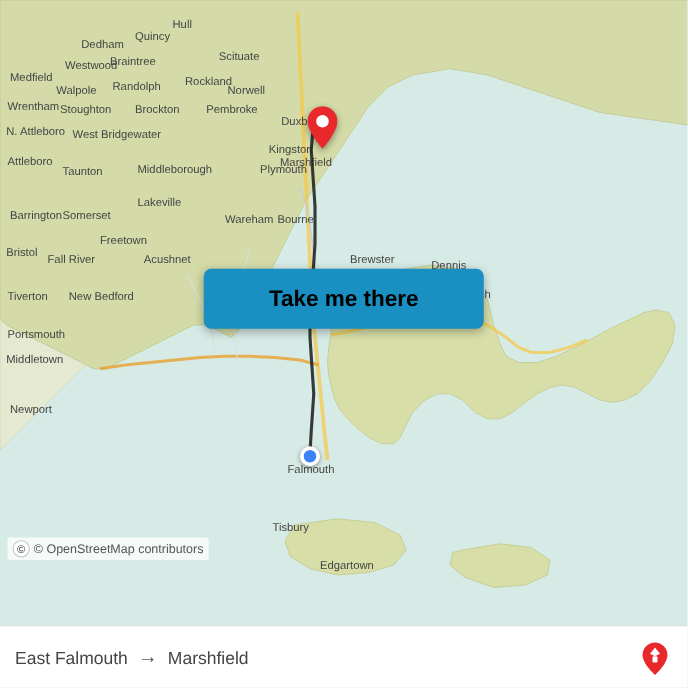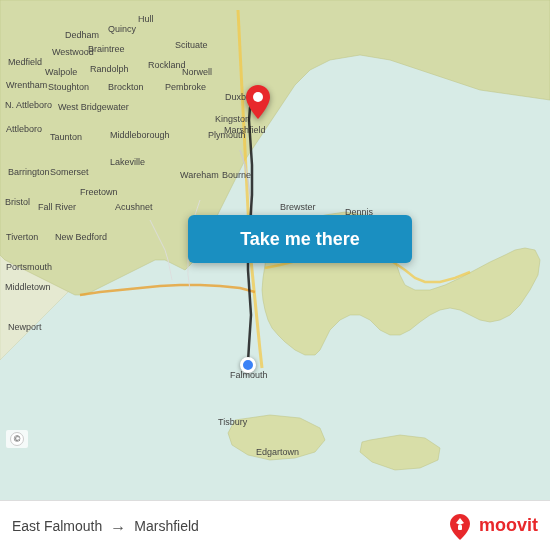--- a/index.html
+++ b/index.html
@@ -35,31 +35,30 @@
       left: 163px;
       width: 224px;
       height: 48px;
       z-index: 10;
     }
 
     #take-me-there-btn {
       width: 100%;
       height: 100%;
       background-color: #1a8fc1;
-      color: #ffffff;
+      color: #000000;
       border: none;
       border-radius: 6px;
       font-size: 18px;
       font-weight: bold;
       cursor: pointer;
       display: flex;
       align-items: center;
       justify-content: center;
       box-shadow: 0 2px 8px rgba(0,0,0,0.3);
-      margin-left: 25px;
     }
 
     
     .marker-blue {
       position: absolute;
       width: 16px;
       height: 16px;
       background: #3b82f6;
       border: 3px solid white;
       border-radius: 50%;
@@ -269,32 +268,32 @@
       <circle cx="12" cy="12" r="5" fill="white"></circle>
     </svg>
   </div>
 
   <div id="button-overlay">
     <button id="take-me-there-btn">Take me there</button>
   </div>
 
   <div id="attribution">
     <div id="osm-circle">©</div>
+    <span>© OpenStreetMap contributors</span>
   </div>
 </div>
 
 <div id="footer-bar">
   <div id="footer-left">
     <span id="origin-label">East Falmouth</span>
     <span id="arrow-icon">→</span>
     <span id="destination-label">Marshfield</span>
   </div>
 
   <div id="moovit-logo">
     <svg id="moovit-icon" viewBox="0 0 28 28" xmlns="http://www.w3.org/2000/svg">
 
       <path d="M14 2C8.5 2 4 6.5 4 12c0 7 10 16 10 16S24 19 24 12C24 6.5 19.5 2 14 2z" fill="#e8282b"></path>
       <path d="M10 11l4-5 4 5-4 2z" fill="white"></path>
       <rect x="12" y="13" width="4" height="5" rx="1" fill="white"></rect>
     </svg>
-    <span id="moovit-text">moovit</span>
   </div>
 </div>
 
 </body></html>

